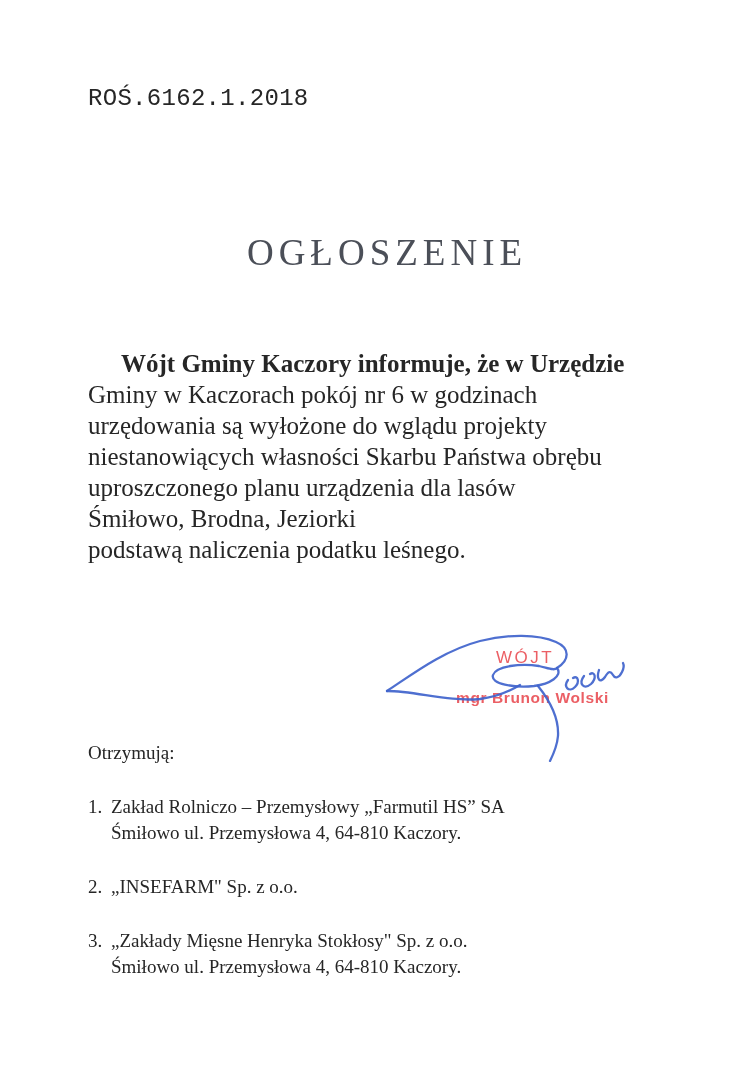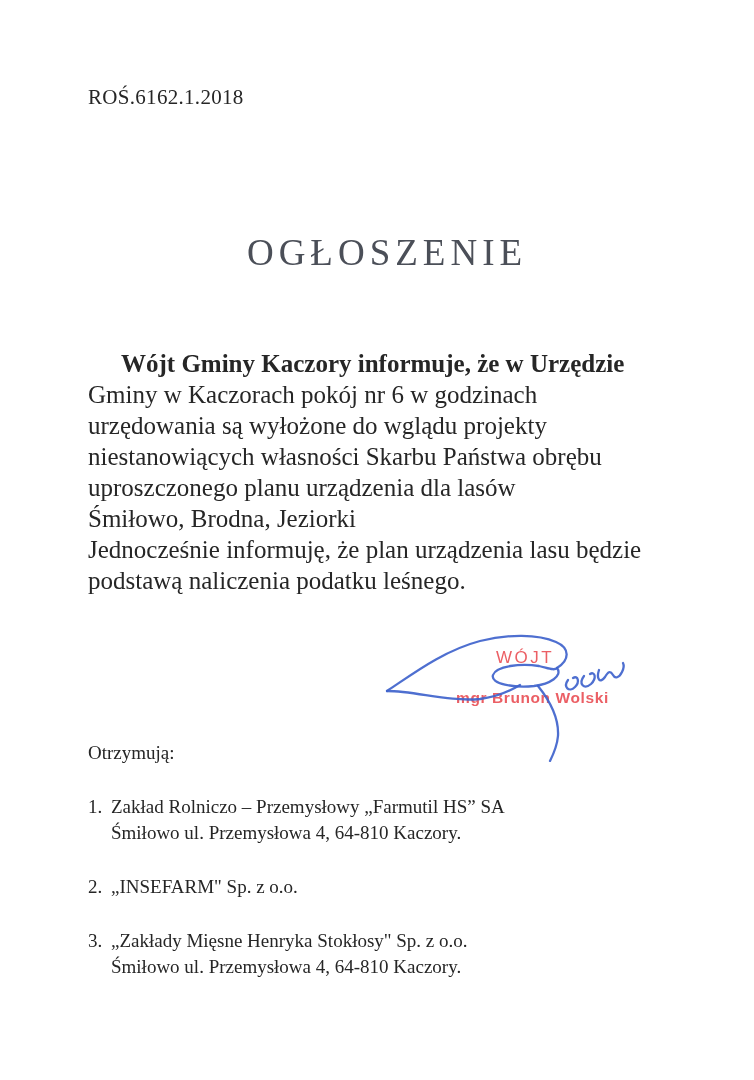--- a/index.html
+++ b/index.html
@@ -16,21 +16,21 @@
     position:relative;
     width:754px;height:1080px;
     background:var(--page-background);
     margin:0 auto;
     overflow:hidden;
     font-family:"Liberation Serif","DejaVu Serif",serif;
     color:var(--text-color);
   }
   .ref{
     position:absolute;left:88px;top:85px;
-    font-size:21px;letter-spacing:.3px;
+    font-size:24px;letter-spacing:.3px;font-family:Liberation Mono, monospace;
   }
   .dateline{
     position:absolute;left:470px;top:127px;
     font-size:19.5px;
   }
   .title{
     position:absolute;left:0;right:0;top:231px;
     text-align:center;
     transform:translateX(10px);
     font-size:37px;font-weight:400;
@@ -87,21 +87,20 @@
 
   <h1 class="title">OGŁOSZENIE</h1>
 
   <div class="body-block">
     <div class="body-line indent">Wójt Gminy Kaczory informuje, że w Urzędzie</div>
     <div class="body-line">Gminy w Kaczorach pokój nr 6 w godzinach</div>
     <div class="body-line">urzędowania są wyłożone do wglądu projekty</div>
     <div class="body-line">niestanowiących własności Skarbu Państwa obrębu</div>
     <div class="body-line">uproszczonego planu urządzenia dla lasów</div>
     <div class="body-line">Śmiłowo, Brodna, Jeziorki</div>
-    <div class="body-line">Jednocześnie informuję, że plan urządzenia lasu będzie</div>
     <div class="body-line">podstawą naliczenia podatku leśnego.</div>
   </div>
 
   <div class="sig">
     <div class="stamp-title">WÓJT</div>
     <div class="stamp-name">mgr Brunon Wolski</div>
     <svg width="320" height="134" viewBox="0 0 320 134" aria-hidden="true">
 
       <path d="M 177 40 C 190 32, 190 20, 176 14 C 158 6, 128 6, 100 13 C 62 23, 30 48, 7 63"></path>
 

